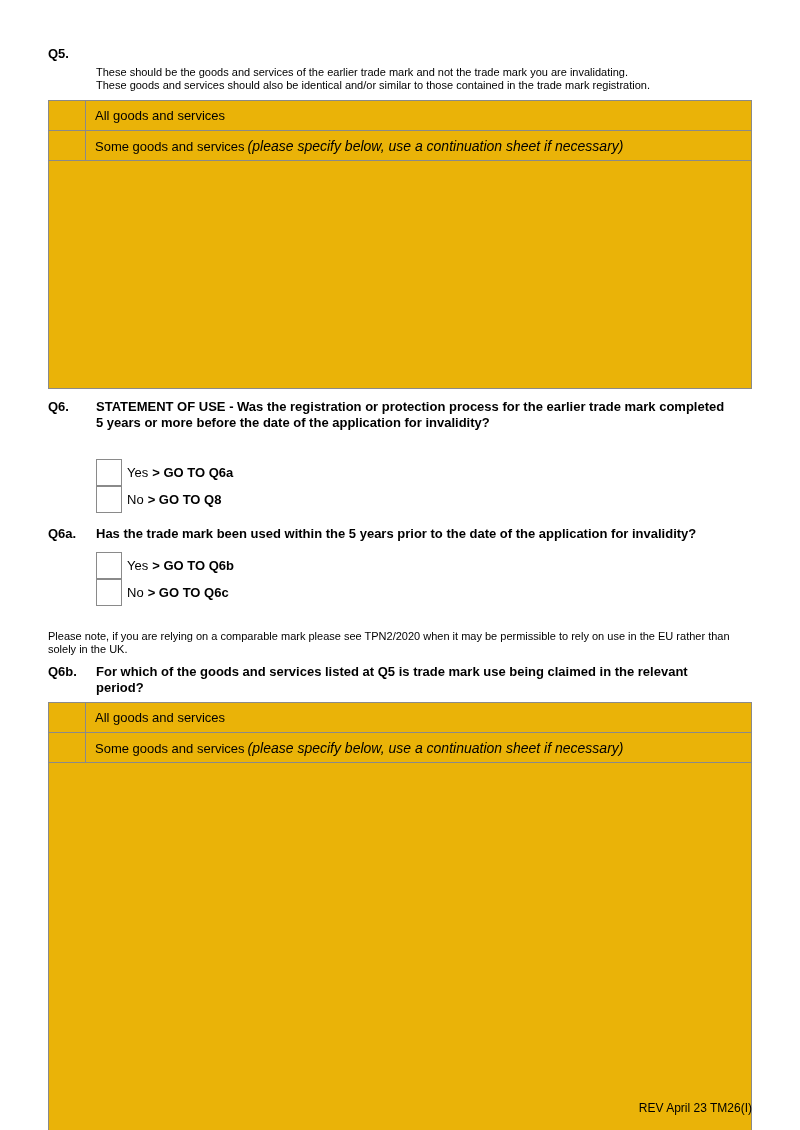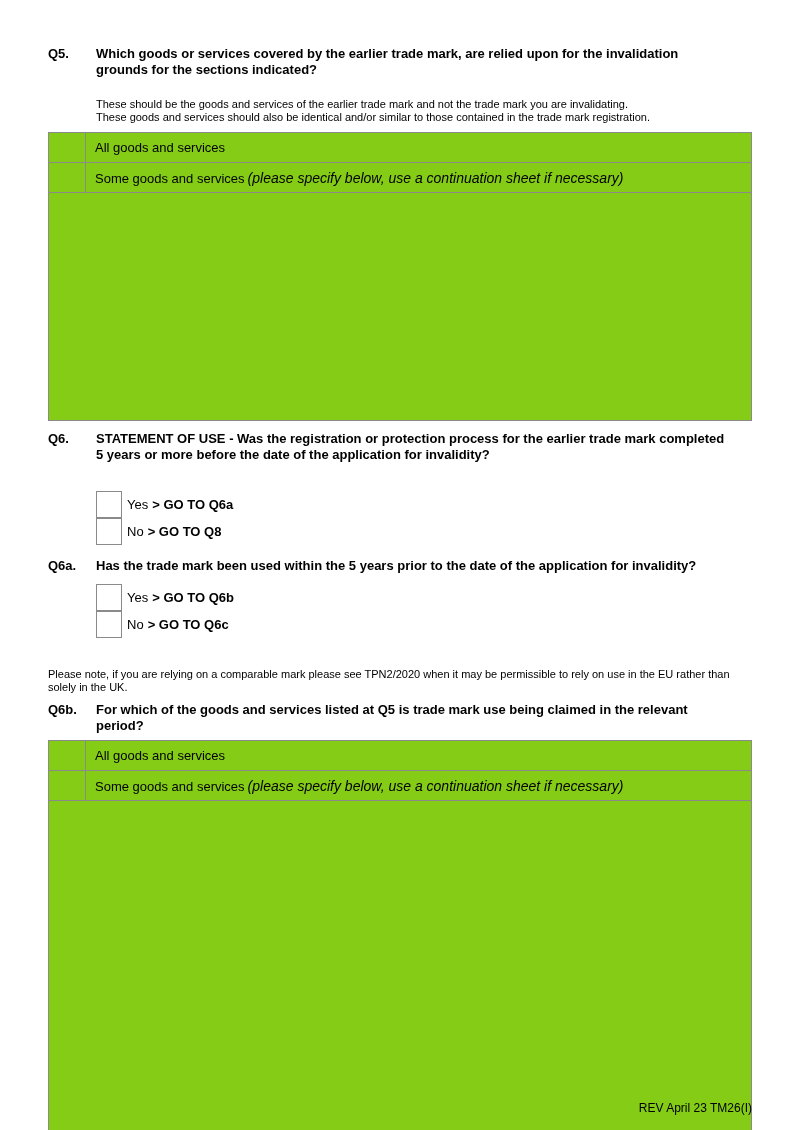--- a/index.html
+++ b/index.html
@@ -31,21 +31,21 @@
   .small-note {
     font-size: 11px;
     line-height: 13px;
   }
   .notes { margin-top: 20px; }
 
   .gs-table {
     margin-top: 8px;
     border: 1px solid #8a8a8a;
     width: 704px;
-    background: #84cc16;
+    background: #eab308;
   }
   .gs-row {
     display: flex;
     align-items: center;
     border-bottom: 1px solid #8a8a8a;
     height: 30px;
   }
   .gs-check {
     width: 37px;
     align-self: stretch;
@@ -81,21 +81,21 @@
     height: 27px;
     border: 1px solid #8a8a8a;
     margin-right: 5px;
     cursor: pointer;
     flex-shrink: 0;
   }
   .choice-label { font-size: 13px; }
   .goto { font-weight: bold; margin-left: 4px; }
 
   .page-note {
-    margin-top: 30px;
+    margin-top: 24px;
     font-size: 11px;
     line-height: 13px;
     width: 704px;
   }
 
   .footer {
     position: absolute;
     top: 1101px;
     right: 48px;
     font-size: 12px;
@@ -103,21 +103,20 @@
 </style>
 </head>
 <body>
 
 <div class="page">
 
   <div class="section">
     <div class="q-row">
       <div class="q-num">Q5.</div>
       <div class="q-body">
-        <div class="q-text">Which goods or services covered by the earlier trade mark, are relied upon for the invalidation grounds for the sections indicated?</div>
         <div class="notes">
           <div class="small-note">These should be the goods and services of the earlier trade mark and not the trade mark you are invalidating.</div>
           <div class="small-note">These goods and services should also be identical and/or similar to those contained in the trade mark registration.</div>
         </div>
       </div>
     </div>
     <div class="gs-table">
       <div class="gs-row">
         <div class="gs-check"></div>
         <div class="gs-label">

